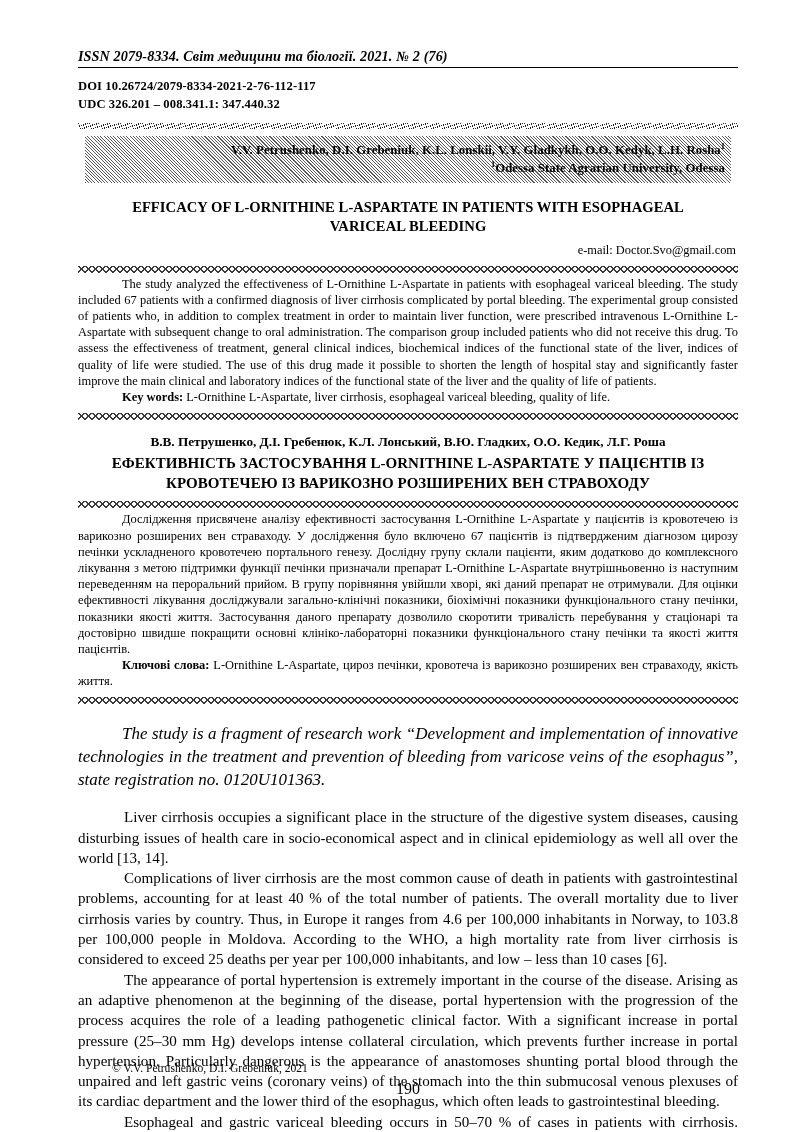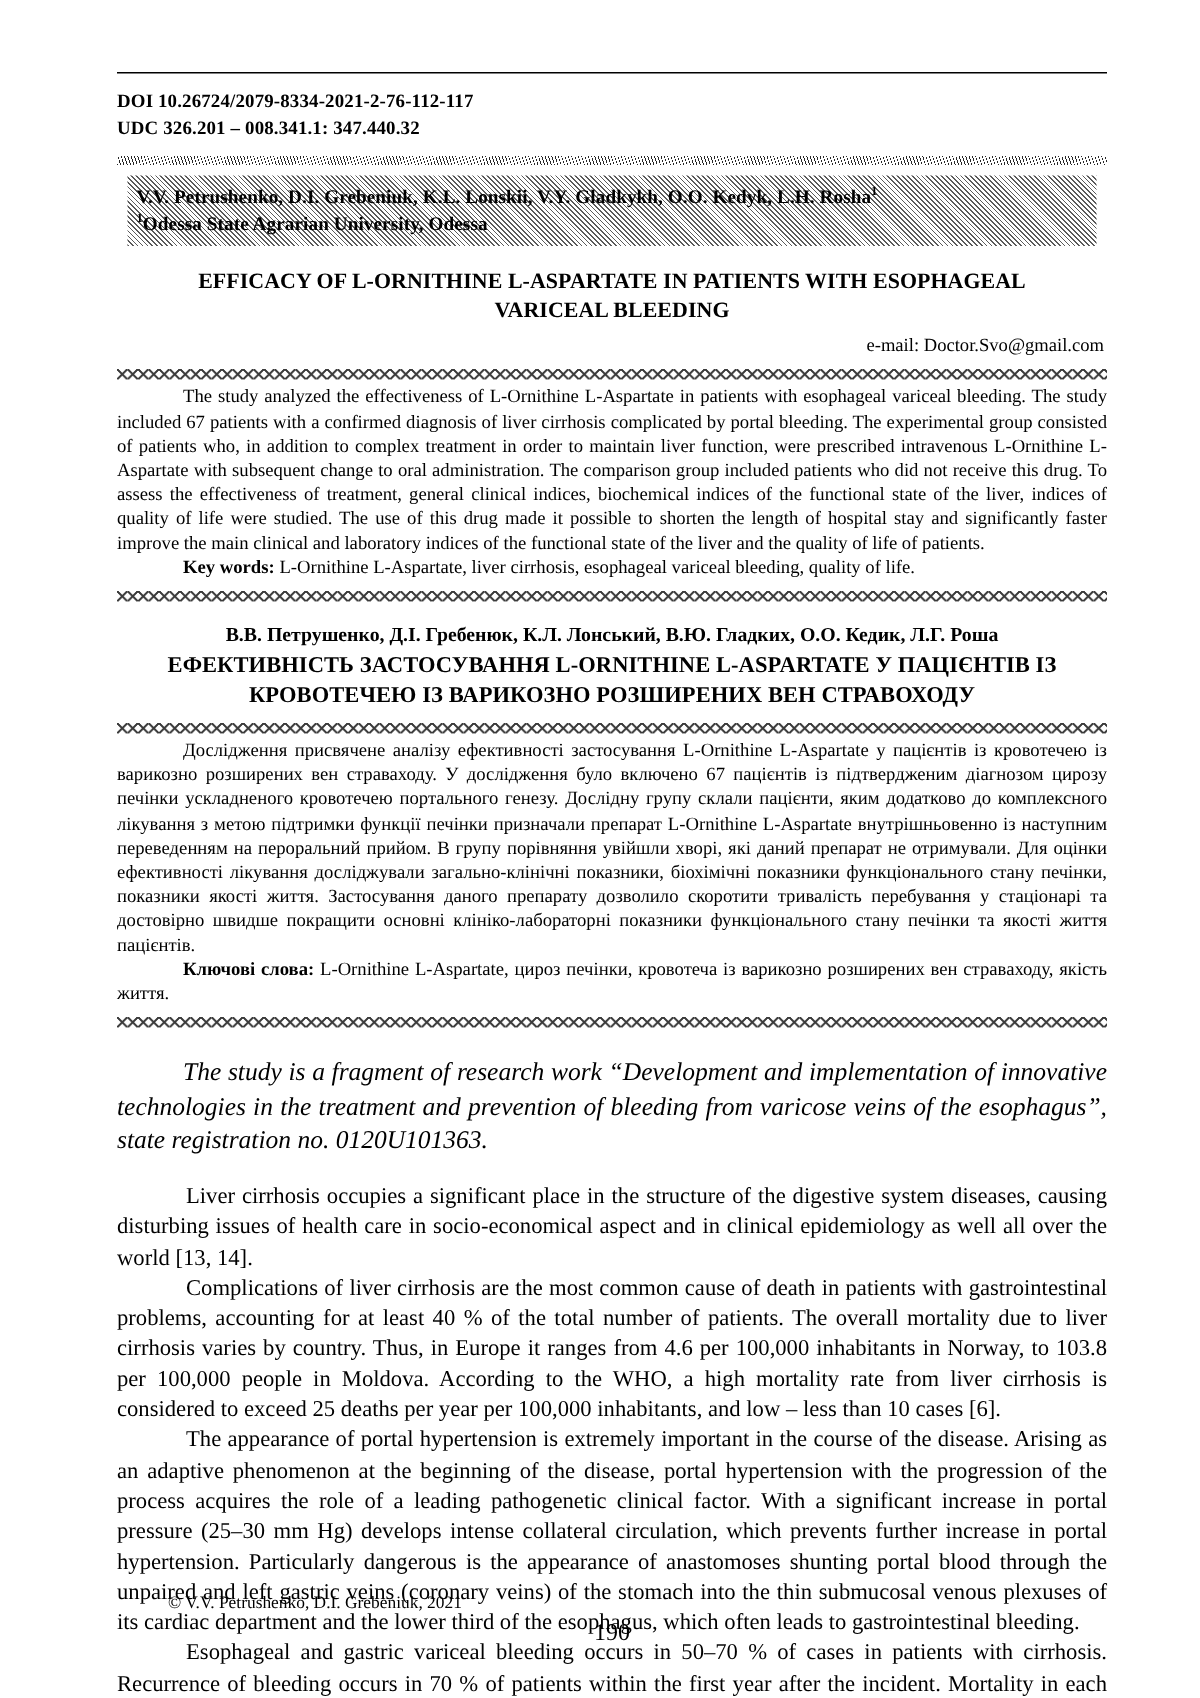--- a/index.html
+++ b/index.html
@@ -54,21 +54,21 @@
         72deg,
         #000 0px, #000 0.5px,
         rgba(255,255,255,0) 0.5px, rgba(255,255,255,0) 2.1px);
     opacity: 0.85;
   }
 
   
   .authors-band {
     margin: 0 7px 0 7px;
     padding: 5px 6px 6px 6px;
-    text-align: left;
+    text-align: right;
     font-weight: bold;
     font-size: 12.8px;
     line-height: 1.42;
     background-color: #ffffff;
     background-image: repeating-linear-gradient(
         45deg,
         #5a5a5a 0px, #5a5a5a 0.8px,
         #ffffff 0.8px, #ffffff 2.3px);
   }
   .authors-band span { letter-spacing: 0.05px; }
@@ -168,20 +168,21 @@
     text-align: center;
     font-size: 16px;
     margin-top: 4px;
   }
 </style>
 </head>
 <body>
 
 <div class="page">
 
+  <div class="runhead">ISSN 2079-8334. Світ медицини та біології. 2021. № 2 (76)</div>
   <div class="runhead-rule"></div>
 
   <div class="codes">
     <div>DOI 10.26724/2079-8334-2021-2-76-112-117</div>
     <div>UDC 326.201 – 008.341.1: 347.440.32</div>
   </div>
 
   <div class="hatch-rule"></div>
 
   <div class="authors-band">

